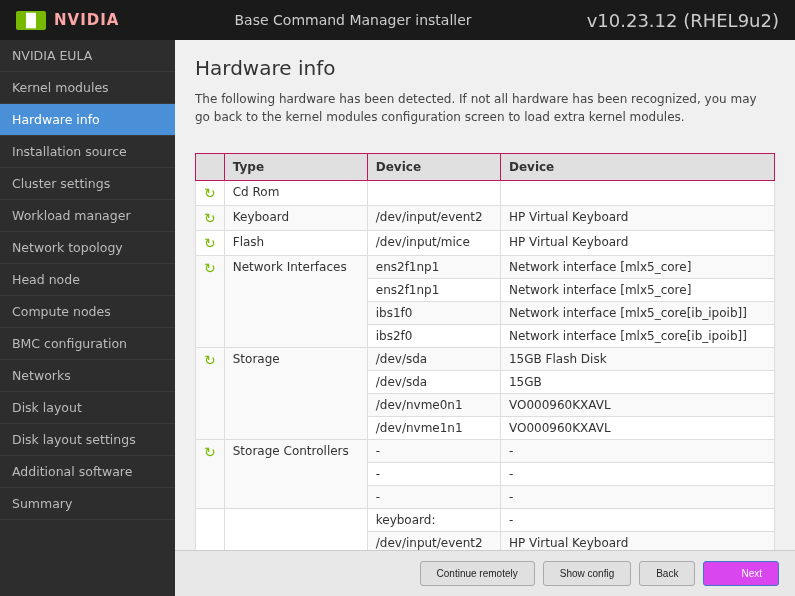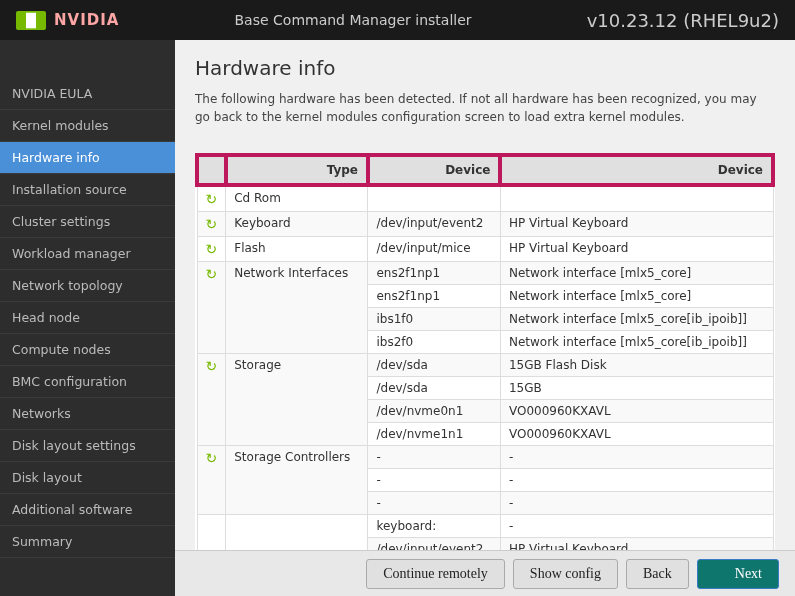--- a/index.html
+++ b/index.html
@@ -53,21 +53,20 @@
 
     
     #sidebar {
       width: 175px;
       background: #2d2d2d;
       color: #ccc;
       flex-shrink: 0;
       overflow-y: auto;
       display: flex;
       flex-direction: column;
-      justify-content: center;
     }
     .sidebar-item {
       padding: 8px 12px;
       font-size: 12.5px;
       cursor: pointer;
       color: #bbb;
       border-bottom: 1px solid #3a3a3a;
     }
     .sidebar-item.active {
       background: #4a90d9;
@@ -104,24 +103,24 @@
     table {
       width: 100%;
       border-collapse: collapse;
       background: #fff;
       font-size: 12px;
     }
     thead tr {
       background: #e0e0e0;
     }
     th {
-      text-align: right;
+      text-align: left;
       padding: 6px 8px;
       font-weight: bold;
-      border: 4px solid #be185d;
+      border: 1px solid #be185d;
       color: #333;
     }
     td {
       padding: 4px 8px;
       border: 1px solid #ddd;
       color: #333;
       vertical-align: top;
     }
     tr:nth-child(even) td { background: #f9f9f9; }
     .icon-col {
@@ -138,30 +137,29 @@
       display: flex;
       align-items: center;
       justify-content: flex-end;
       padding: 8px 16px;
       gap: 8px;
       flex-shrink: 0;
       height: 46px;
     }
     .footer-btn {
       padding: 6px 16px;
-      font-size: 14px;
+      font-size: 10px;
       border: 1px solid #aaa;
       background: #e0e0e0;
       cursor: pointer;
       border-radius: 3px;
       color: #222;
-      font-family: Liberation Serif, serif;
     }
     .footer-btn.primary {
-      background: #0f766e;
+      background: #d946ef;
       color: #fff;
       border: 1px solid #3a7bc8;
       padding-left: 37px;
     }
 
     
     #content-inner::-webkit-scrollbar { width: 8px; }
     #content-inner::-webkit-scrollbar-track { background: #e0e0e0; }
     #content-inner::-webkit-scrollbar-thumb { background: #aaa; border-radius: 4px; }
   </style>
@@ -184,22 +182,22 @@
       <div class="sidebar-item">Kernel modules</div>
       <div class="sidebar-item active">Hardware info</div>
       <div class="sidebar-item">Installation source</div>
       <div class="sidebar-item">Cluster settings</div>
       <div class="sidebar-item">Workload manager</div>
       <div class="sidebar-item">Network topology</div>
       <div class="sidebar-item">Head node</div>
       <div class="sidebar-item">Compute nodes</div>
       <div class="sidebar-item">BMC configuration</div>
       <div class="sidebar-item">Networks</div>
+      <div class="sidebar-item">Disk layout</div>
       <div class="sidebar-item">Disk layout settings</div>
-      <div class="sidebar-item">Disk layout</div>
       <div class="sidebar-item">Additional software</div>
       <div class="sidebar-item">Summary</div>
     </div>
 
   <div id="content">
     <div id="content-inner">
       <div id="page-title">Hardware info</div>
       <div id="page-desc">The following hardware has been detected. If not all hardware has been recognized, you may go back to the kernel modules configuration screen to load extra kernel modules.</div>
 
       <table>

